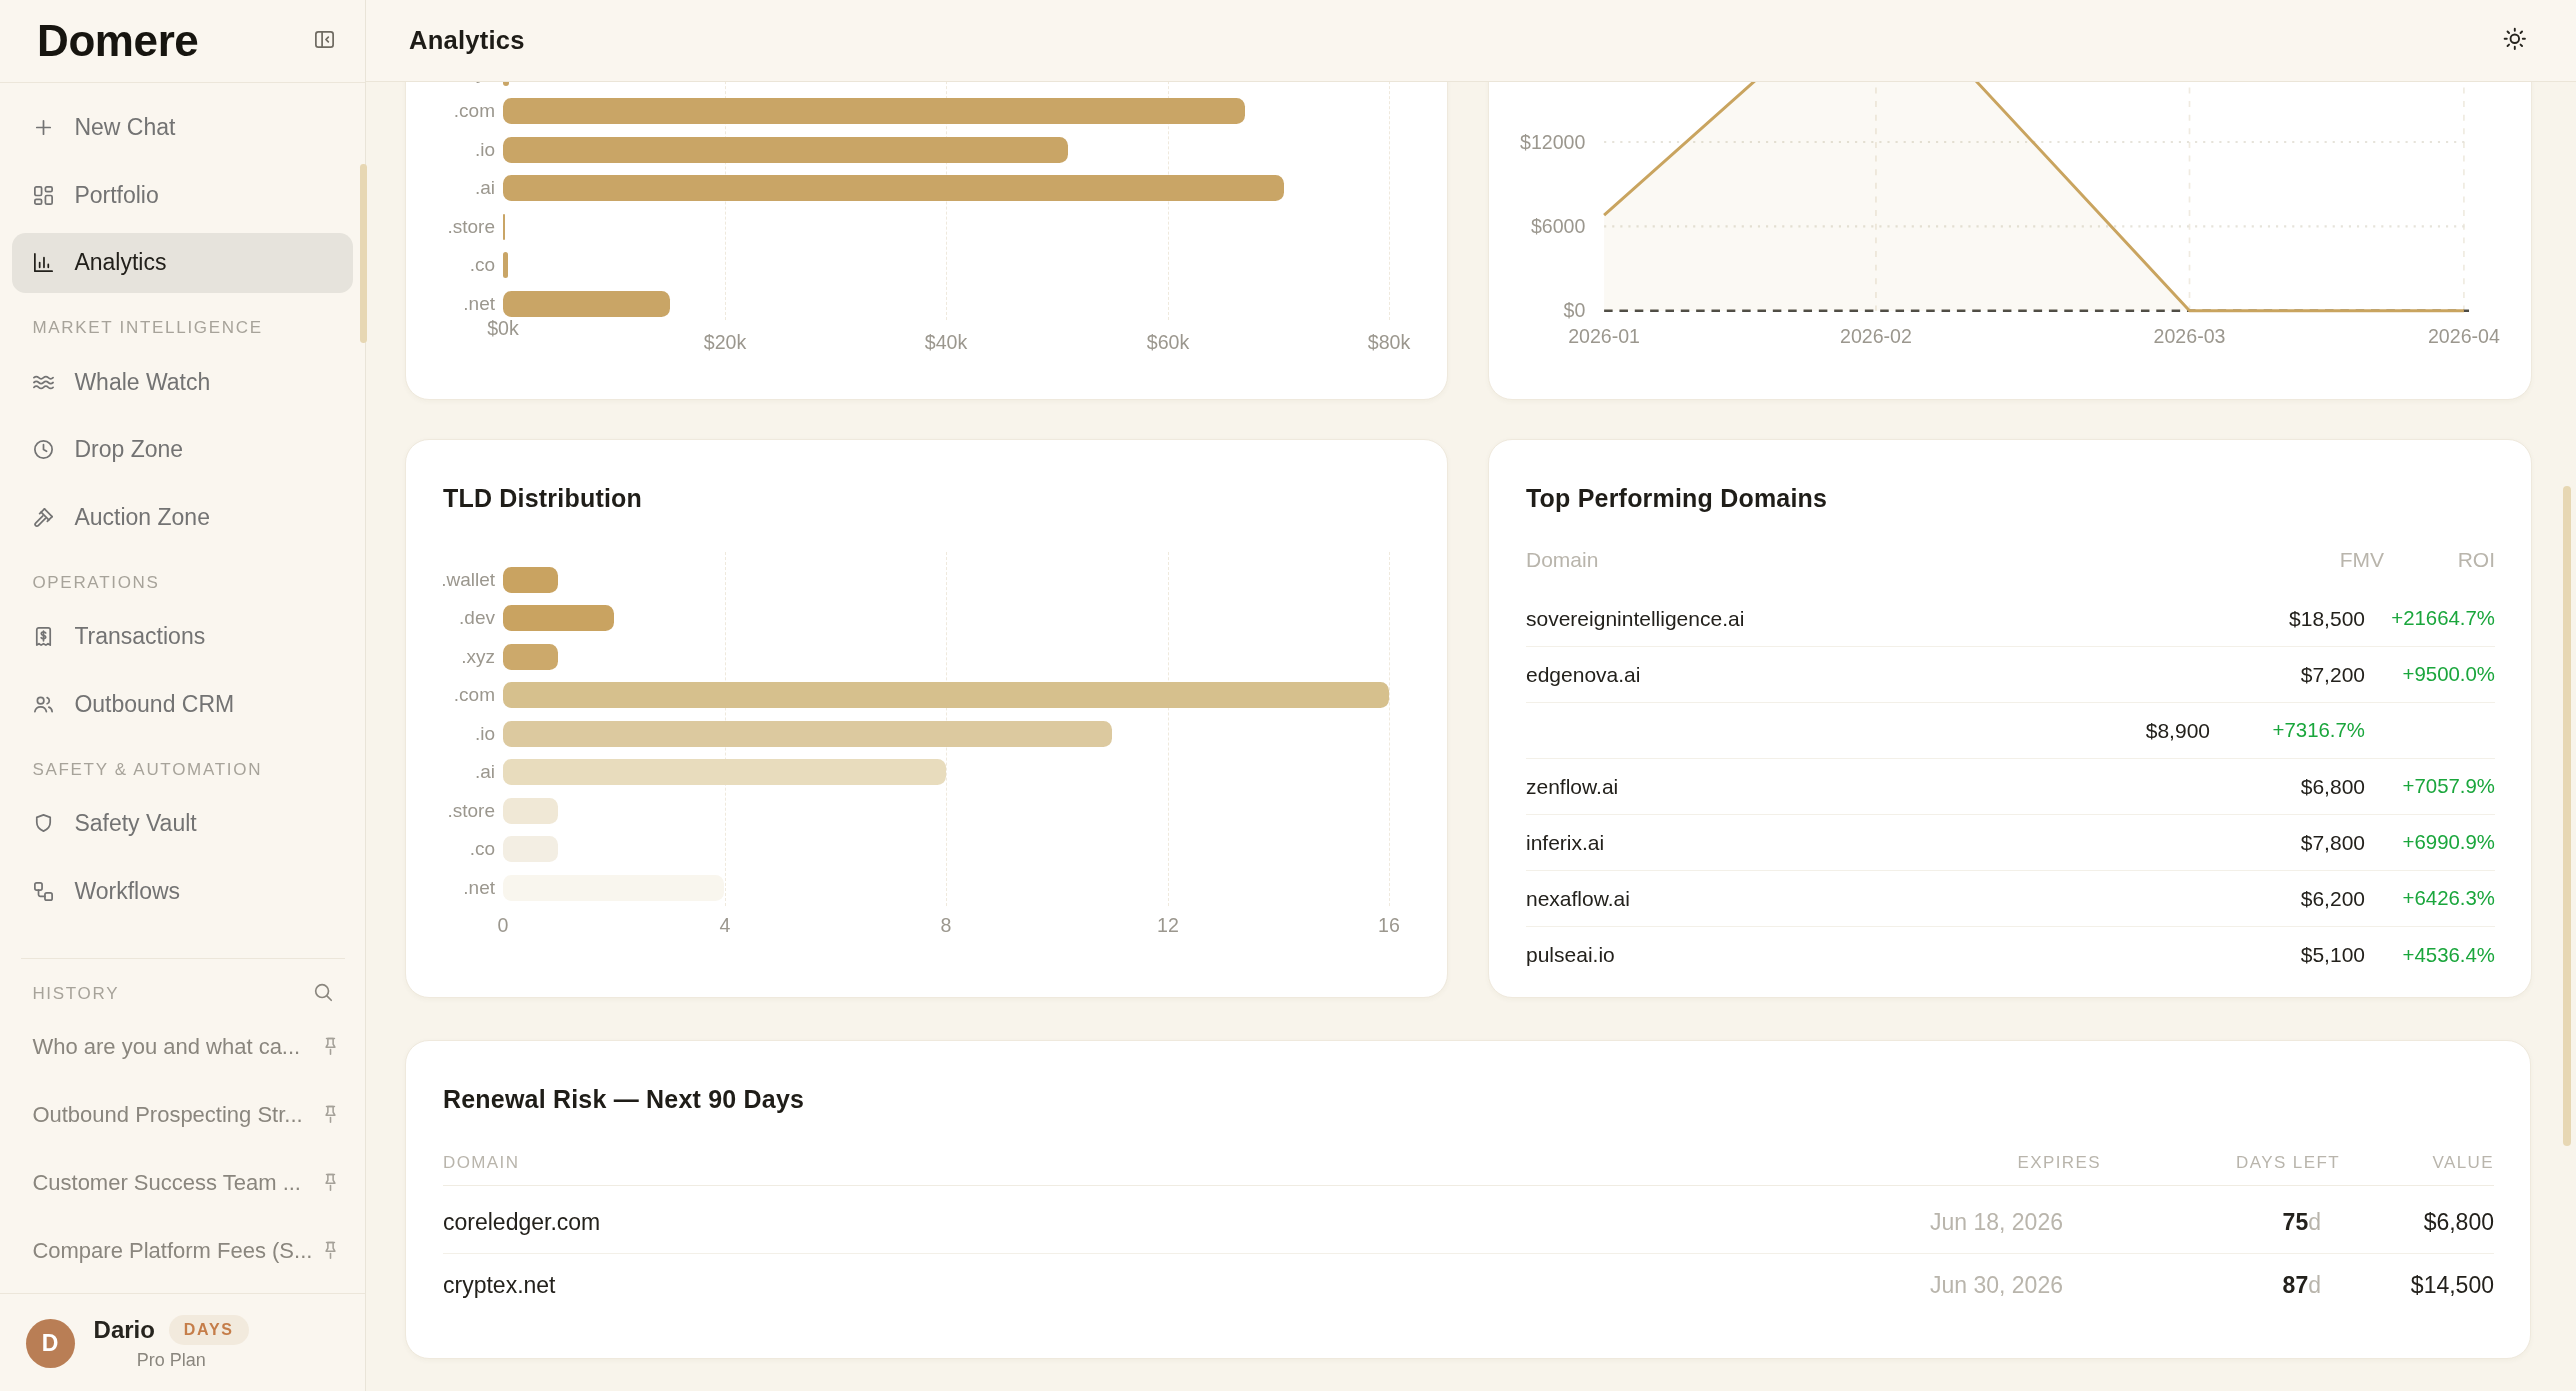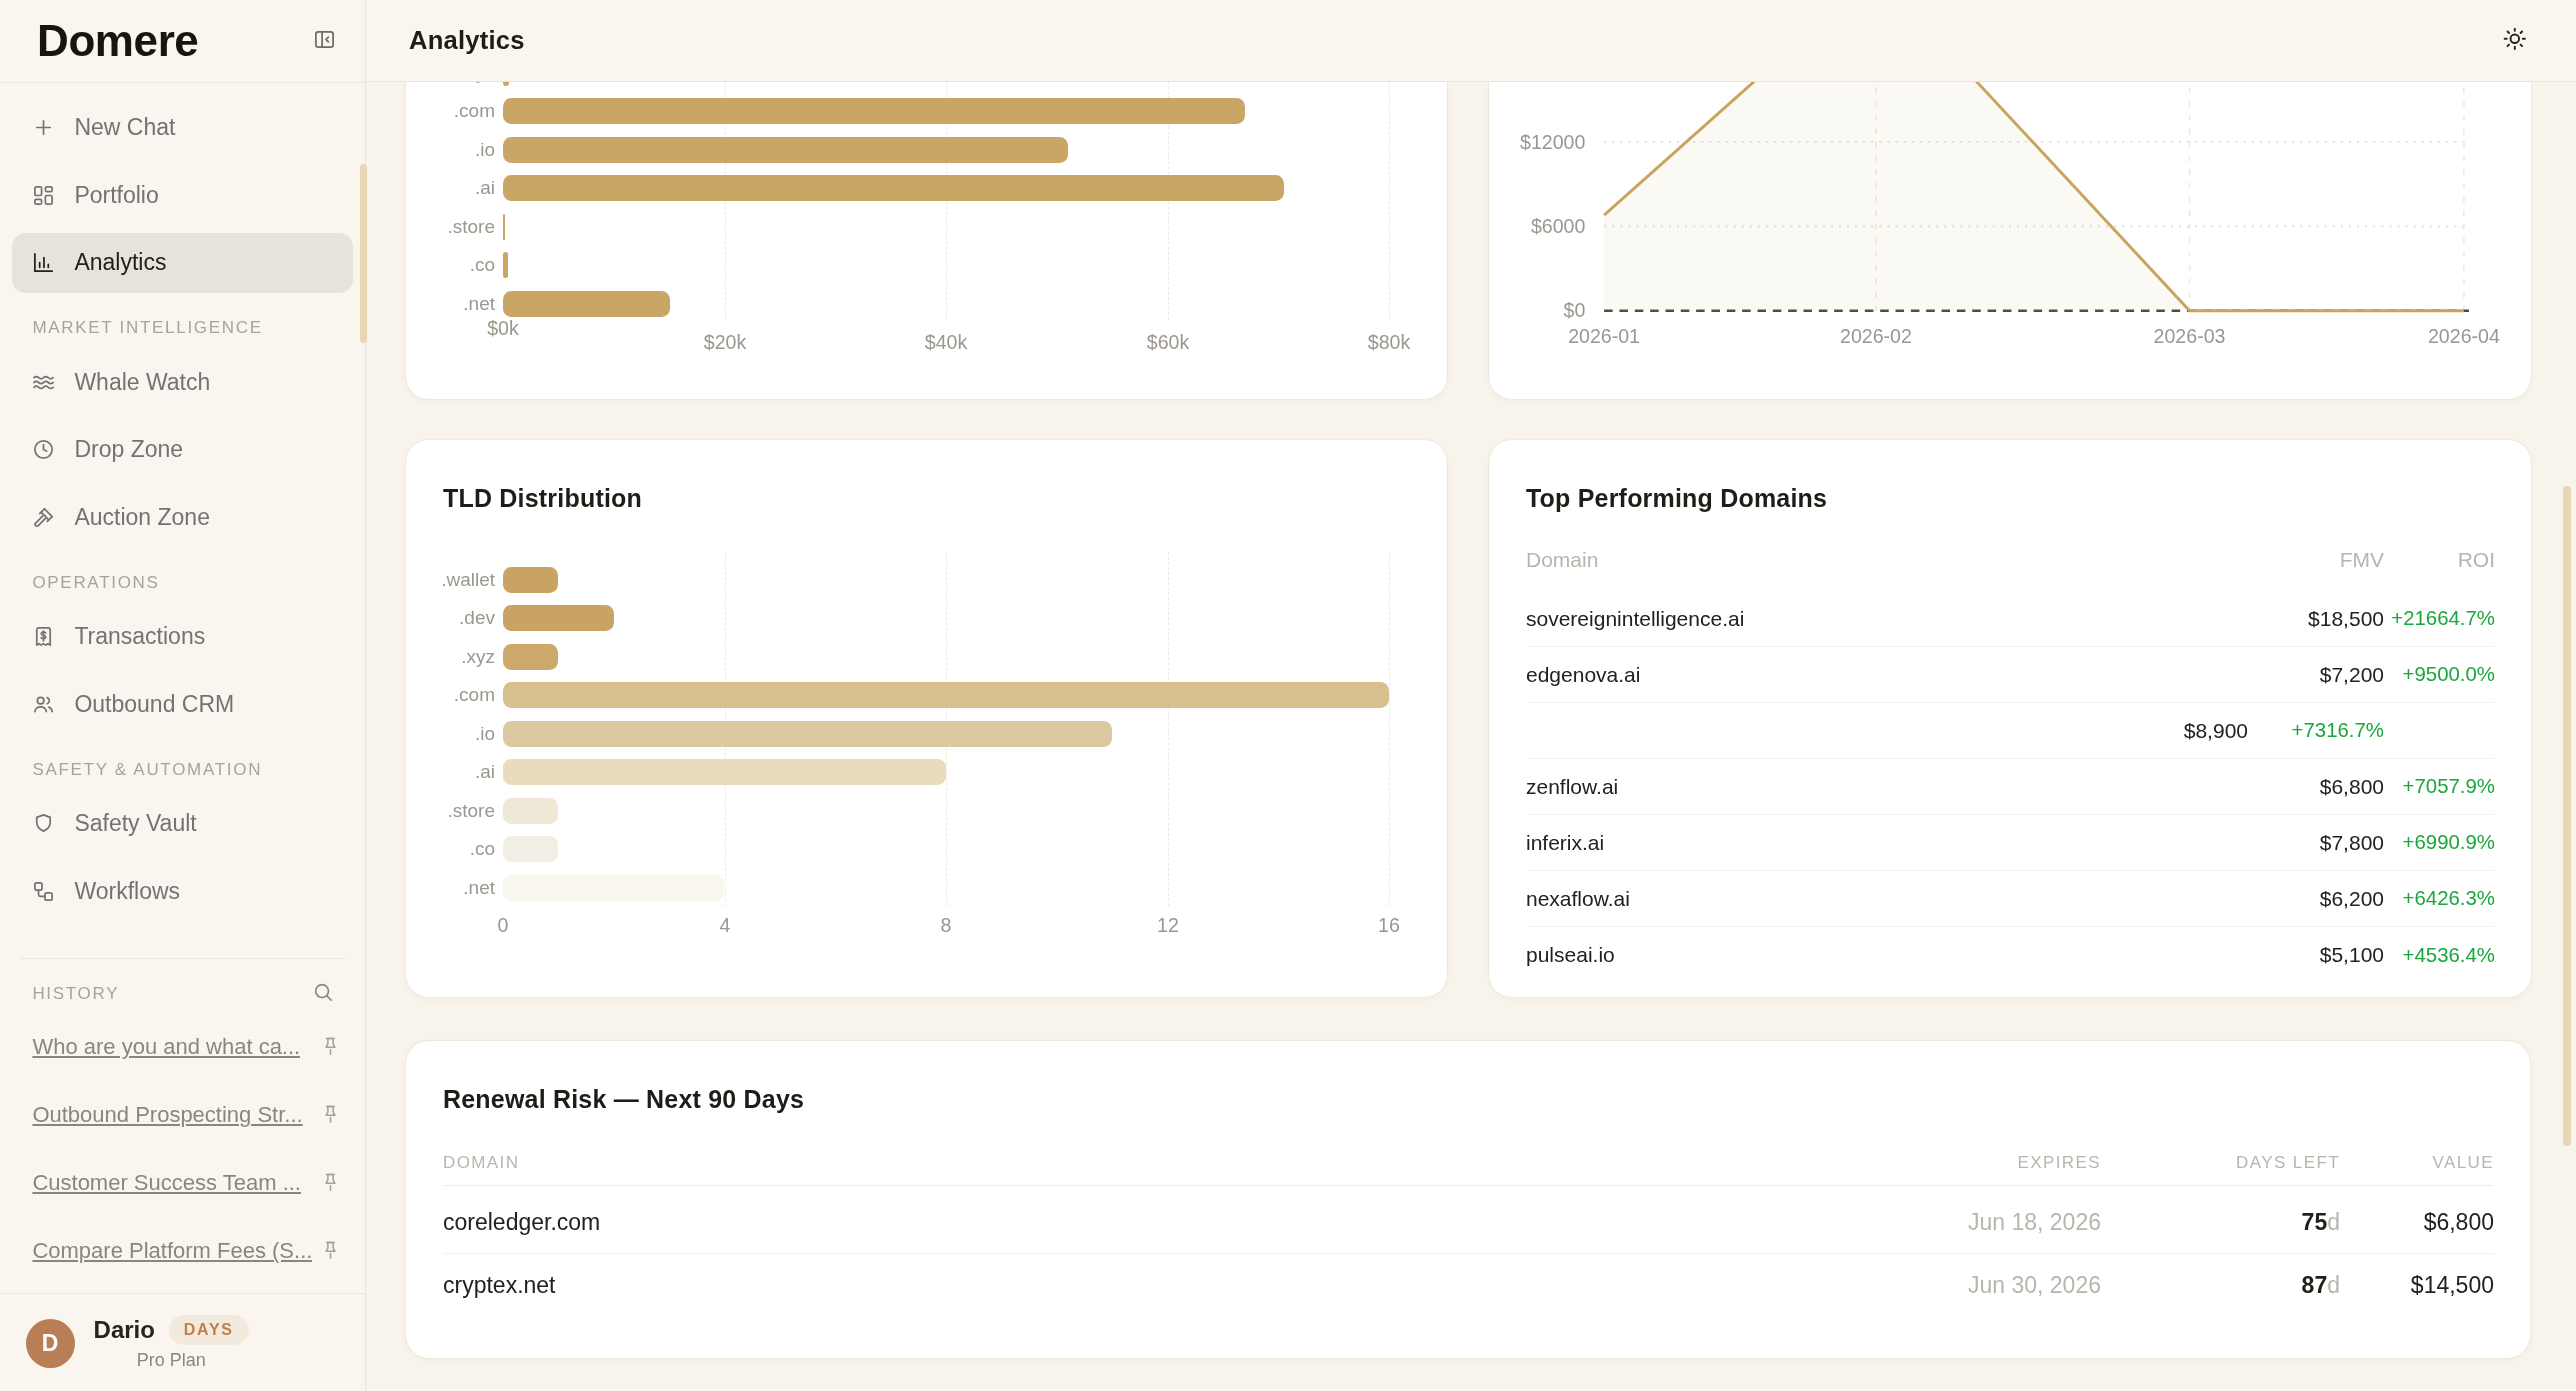--- a/index.html
+++ b/index.html
@@ -31,21 +31,21 @@
   .bar-label { position:absolute; width:89px; text-align:right; font-size:19px; color:#9b978e; }
   .hbar { position:absolute; height:26.4px; border-radius:8.5px; background:#c9a566; }
   .x-tick { position:absolute; width:102px; margin-left:-51px; text-align:center; font-size:19.6px; color:#9b978e; }
   .vgrid { position:absolute; width:0; border-left:1.7px dashed #efe9dd; }
 
   
   .tbl-head { display:grid; align-items:center; color:#b9b5ac; }
   .dom-grid { grid-template-columns:1fr 136px 111px; }
   .ren-grid { grid-template-columns:1fr 290px 239px 154px; }
   .cell-r { text-align:right; }
-  .tbl-row { display:grid; align-items:center; border-bottom:0.9px solid #f3f0e8; }
+  .tbl-row { display:grid; align-items:center; border-bottom:0.9px solid #f3f0e8;gap:19px; }
   .tbl-row:last-child { border-bottom:none; }
 
   #domains-head { position:absolute; left:37px; top:106px; width:969px; height:27px; font-size:21px; }
   #domains-rows { position:absolute; left:37px; top:151px; width:969px; height:380px; overflow:hidden; }
   #domains-rows .tbl-row { height:56px; font-size:21px; }
   #domains-rows .roi { font-size:20.4px; }
 
   #renewal-head { position:absolute; left:37px; top:112px; width:2051px; height:29px;
                   font-size:17px; letter-spacing:1.4px; border-bottom:0.9px solid #f0ece2; padding-bottom:32px; }
   #renewal-rows { position:absolute; left:37px; top:150px; width:2051px; }
@@ -80,21 +80,21 @@
   .nav-item .icon { width:23px; height:23px; }
   .section-label { margin:25.6px 0 13.6px 20.4px; font-size:17px; letter-spacing:1.7px; color:#a7a39a; }
   .sb-divider { border-top:0.9px solid #ece6da; margin:37px 8.5px 0 8.5px; }
 
   #history-header { display:flex; align-items:center; justify-content:space-between;
     margin:22px 19px 6.8px 20.4px; }
   #history-label { font-size:17px; letter-spacing:1.7px; color:#a7a39a; }
   #search-btn { background:none; border:none; color:#8a867e; cursor:pointer; padding:0; }
   .hist-item { display:flex; align-items:center; justify-content:space-between;
     height:68px; padding:0 6.8px 0 20.4px; color:#8a867e; font-size:22px; cursor:pointer; }
-  .hist-text { white-space:nowrap; overflow:hidden; max-width:281px;text-decoration:underline; }
+  .hist-text { white-space:nowrap; overflow:hidden; max-width:281px; }
   .pin-btn { background:none; border:none; color:#a5a199; cursor:pointer; padding:0 5.1px; }
 
   #user-area { flex:0 0 auto; height:99px; border-top:0.9px solid #ece6da;
     display:flex; align-items:center; gap:19px; padding:0 25.6px; }
   #avatar { width:49px; height:49px; border-radius:50%; background:#b97e55; color:#fff;
     display:flex; align-items:center; justify-content:center; font-size:23px; font-weight:600; }
   #user-name-row { display:flex; align-items:center; gap:13.6px; }
   #user-name { font-size:24px; font-weight:600; color:#26241e; }
   #user-badge { background:#f2eadd; color:#c57d49; font-size:16px; font-weight:700;
     letter-spacing:1.7px; border-radius:851px; padding:6px 15.3px; }

